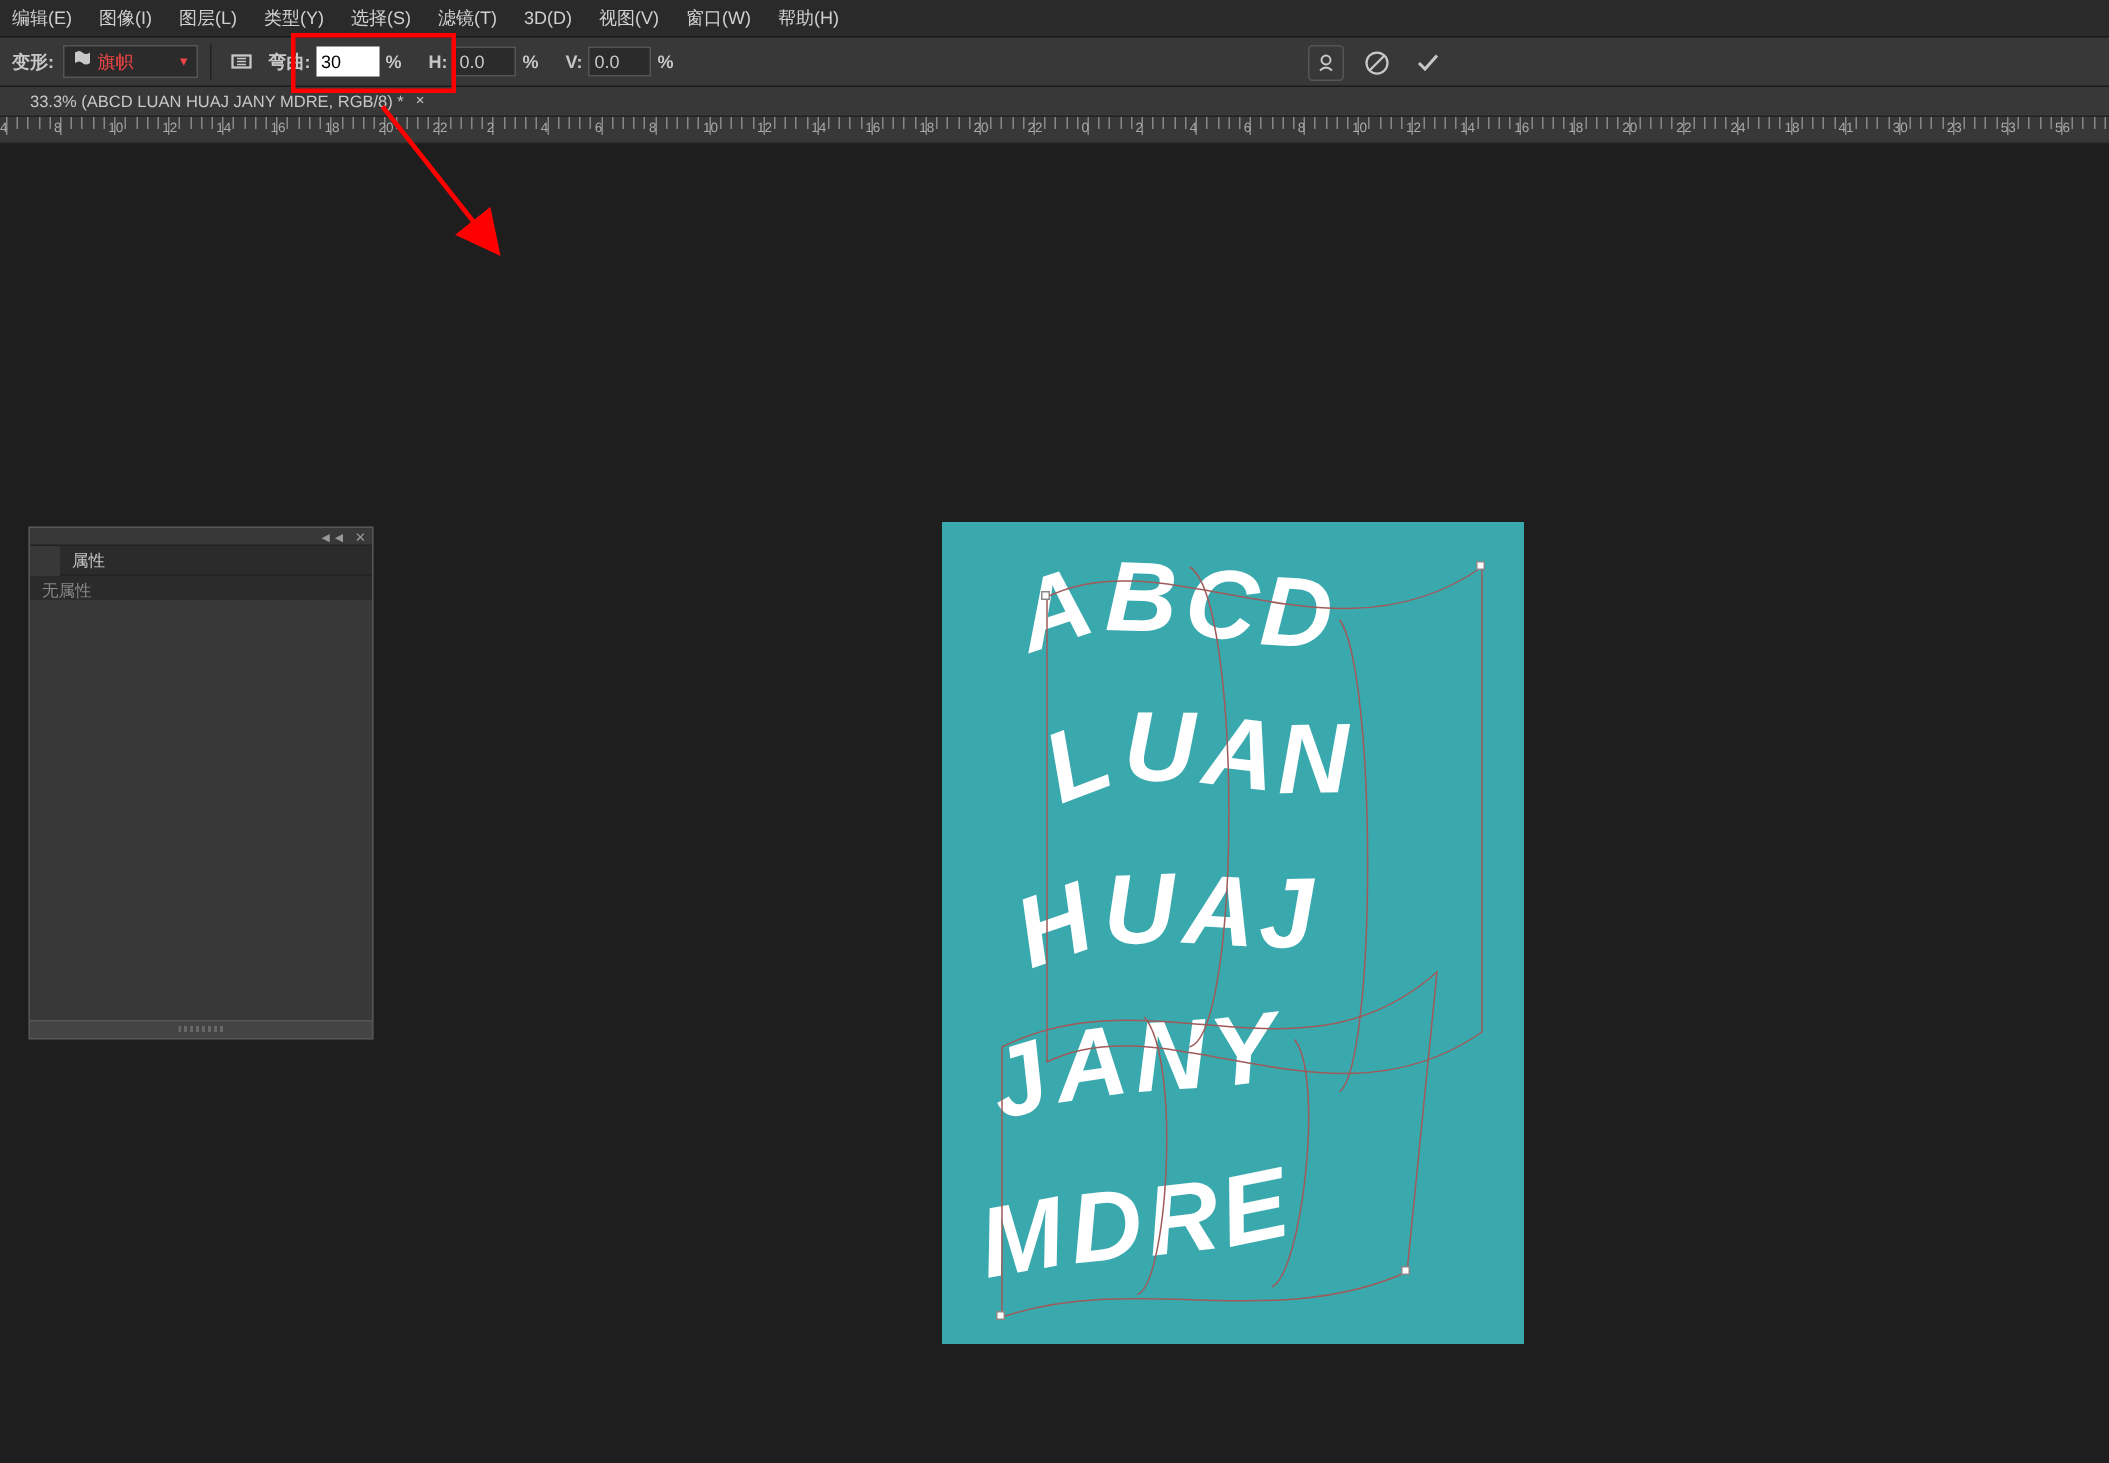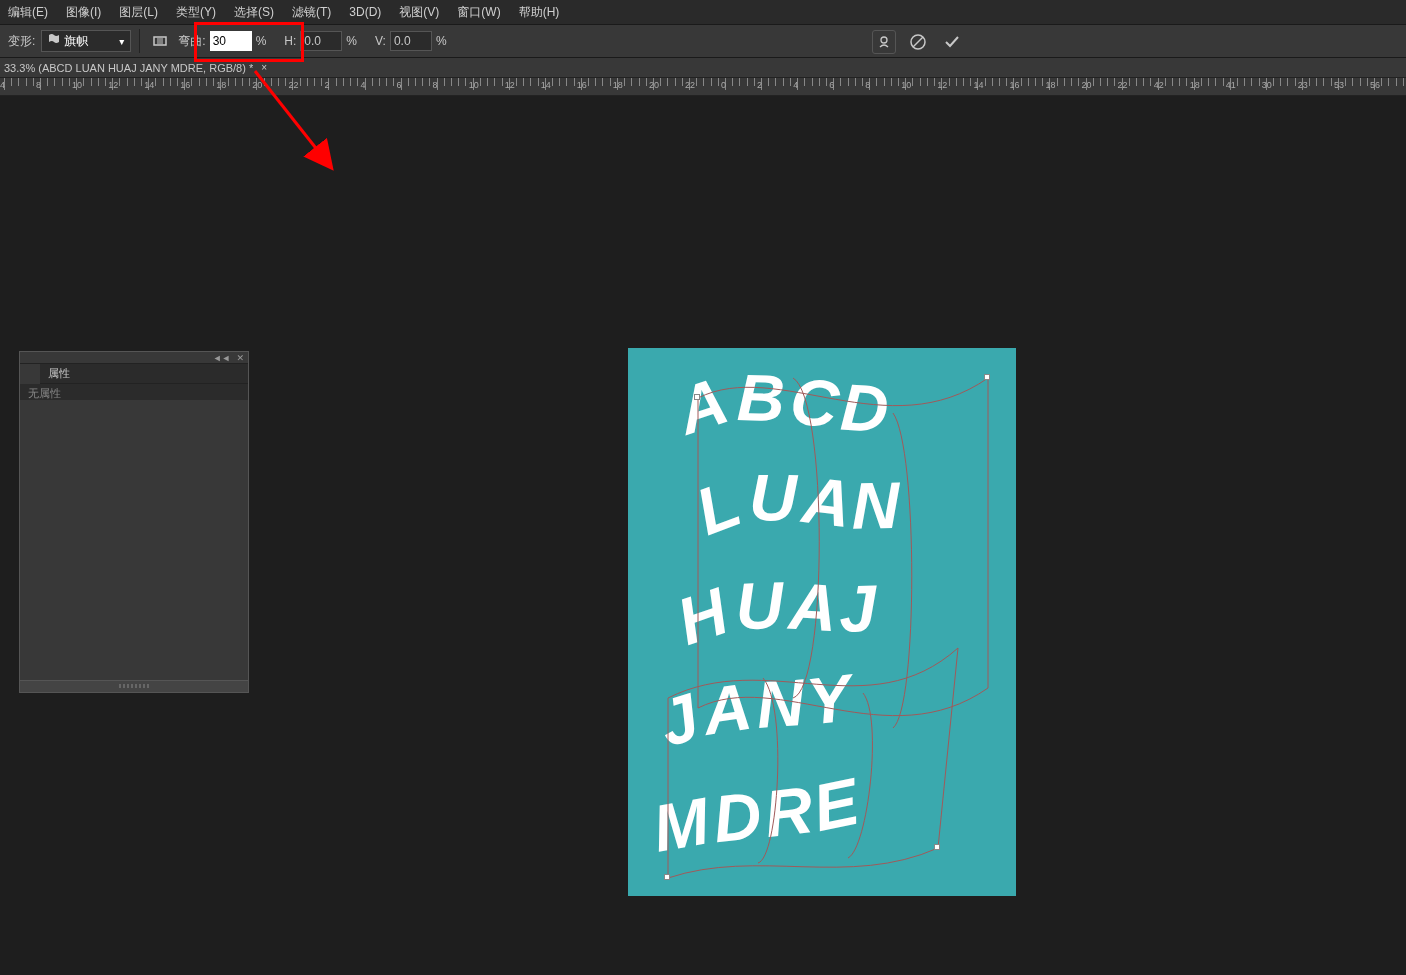--- a/index.html
+++ b/index.html
@@ -4,35 +4,35 @@
 <style>
 * { margin: 0; padding: 0; box-sizing: border-box; font-family: "Microsoft YaHei", Arial, sans-serif; }
 body { background: #1a1a1a; width: 1406px; height: 975px; overflow: hidden; position: relative; }
 
 
 .menubar { display: flex; align-items: center; height: 24px; background: #2a2a2a; padding-left: 8px; gap: 18px; }
 .menubar-item { color: #d0d0d0; font-size: 12px; cursor: pointer; }
 
 
 .optbar { display: flex; align-items: center; height: 34px; background: #383838; border-top: 1px solid #1a1a1a; border-bottom: 1px solid #1a1a1a; padding-left: 8px; gap: 6px; position: relative; }
-.optbar-label { color: #c8c8c8; font-size: 12px; }
-.optbar-select { display: flex; align-items: center; background: #2b2b2b; border: 1px solid #555; height: 22px; padding: 0 6px; color: #ffffff; font-size: 12px; width: 90px; position: relative; }
+.optbar-label { color: #c8c8c8; font-size: 12px; font-weight: bold; }
+.optbar-select { display: flex; align-items: center; background: #2b2b2b; border: 1px solid #555; height: 22px; padding: 0 6px; color: #ef4444; font-size: 12px; width: 90px; position: relative; }
 .optbar-select-icon { margin-right: 4px; }
 .optbar-select-arrow { margin-left: auto; font-size: 10px; }
 .optbar-divider { width: 1px; height: 24px; background: #222; margin: 0 2px; }
 .optbar-icon-btn { width: 24px; height: 24px; display: flex; align-items: center; justify-content: center; color: #c8c8c8; cursor: pointer; }
 .optbar-input { background: #fff; border: none; height: 20px; width: 42px; font-size: 12px; color: #000; padding: 0 3px; }
 .optbar-group { display: flex; align-items: center; gap: 4px; }
 .highlight-box { position: absolute; left: 194px; top: -3px; width: 110px; height: 40px; border: 3px solid #ff0000; pointer-events: none; z-index: 50; }
 .action-btns { position: absolute; right: 442px; top: 5px; display: flex; gap: 10px; }
 .action-btn { width: 24px; height: 24px; display: flex; align-items: center; justify-content: center; color: #c8c8c8; cursor: pointer; border: 1px solid #555; border-radius: 3px; }
 .action-btn.no-border { border: none; }
 
 
-.doctab { height: 20px; background: #383838; border-bottom: 1px solid #222; display: flex; align-items: center; padding-left: 4px; }
+.doctab { height: 20px; background: #383838; border-bottom: 1px solid #222; display: flex; align-items: center; padding-left: 20px; }
 .doctab-text { color: #c8c8c8; font-size: 11px; }
 .doctab-close { color: #c8c8c8; font-size: 10px; margin-left: 8px; cursor: pointer; }
 
 
 .ruler-h { height: 18px; background: #383838; border-bottom: 1px solid #222; position: relative; overflow: hidden; }
 .ruler-h .tick { position: absolute; top: 0; width: 1px; height: 8px; background: #888; }
 .ruler-h .tick.major { height: 12px; }
 .ruler-h .tick-label { position: absolute; top: 2px; color: #aaa; font-size: 9px; }
 
 
@@ -322,21 +322,21 @@
     <div class="tick" style="left: 1099.96px;"></div>
     <div class="tick" style="left: 1107.17px;"></div>
     <div class="tick" style="left: 1114.38px;"></div>
     <div class="tick major" style="left: 1121.59px;"></div>
     <div class="tick-label" style="left: 1117.59px;">22</div>
     <div class="tick" style="left: 1128.8px;"></div>
     <div class="tick" style="left: 1136.01px;"></div>
     <div class="tick" style="left: 1143.22px;"></div>
     <div class="tick" style="left: 1150.43px;"></div>
     <div class="tick major" style="left: 1157.64px;"></div>
-    <div class="tick-label" style="left: 1153.64px;">42</div>
+    <div class="tick-label" style="left: 1153.64px;">24</div>
     <div class="tick" style="left: 1164.85px;"></div>
     <div class="tick" style="left: 1172.06px;"></div>
     <div class="tick" style="left: 1179.27px;"></div>
     <div class="tick" style="left: 1186.48px;"></div>
     <div class="tick major" style="left: 1193.69px;"></div>
     <div class="tick-label" style="left: 1189.69px;">18</div>
     <div class="tick" style="left: 1200.9px;"></div>
     <div class="tick" style="left: 1208.11px;"></div>
     <div class="tick" style="left: 1215.32px;"></div>
     <div class="tick" style="left: 1222.53px;"></div>

